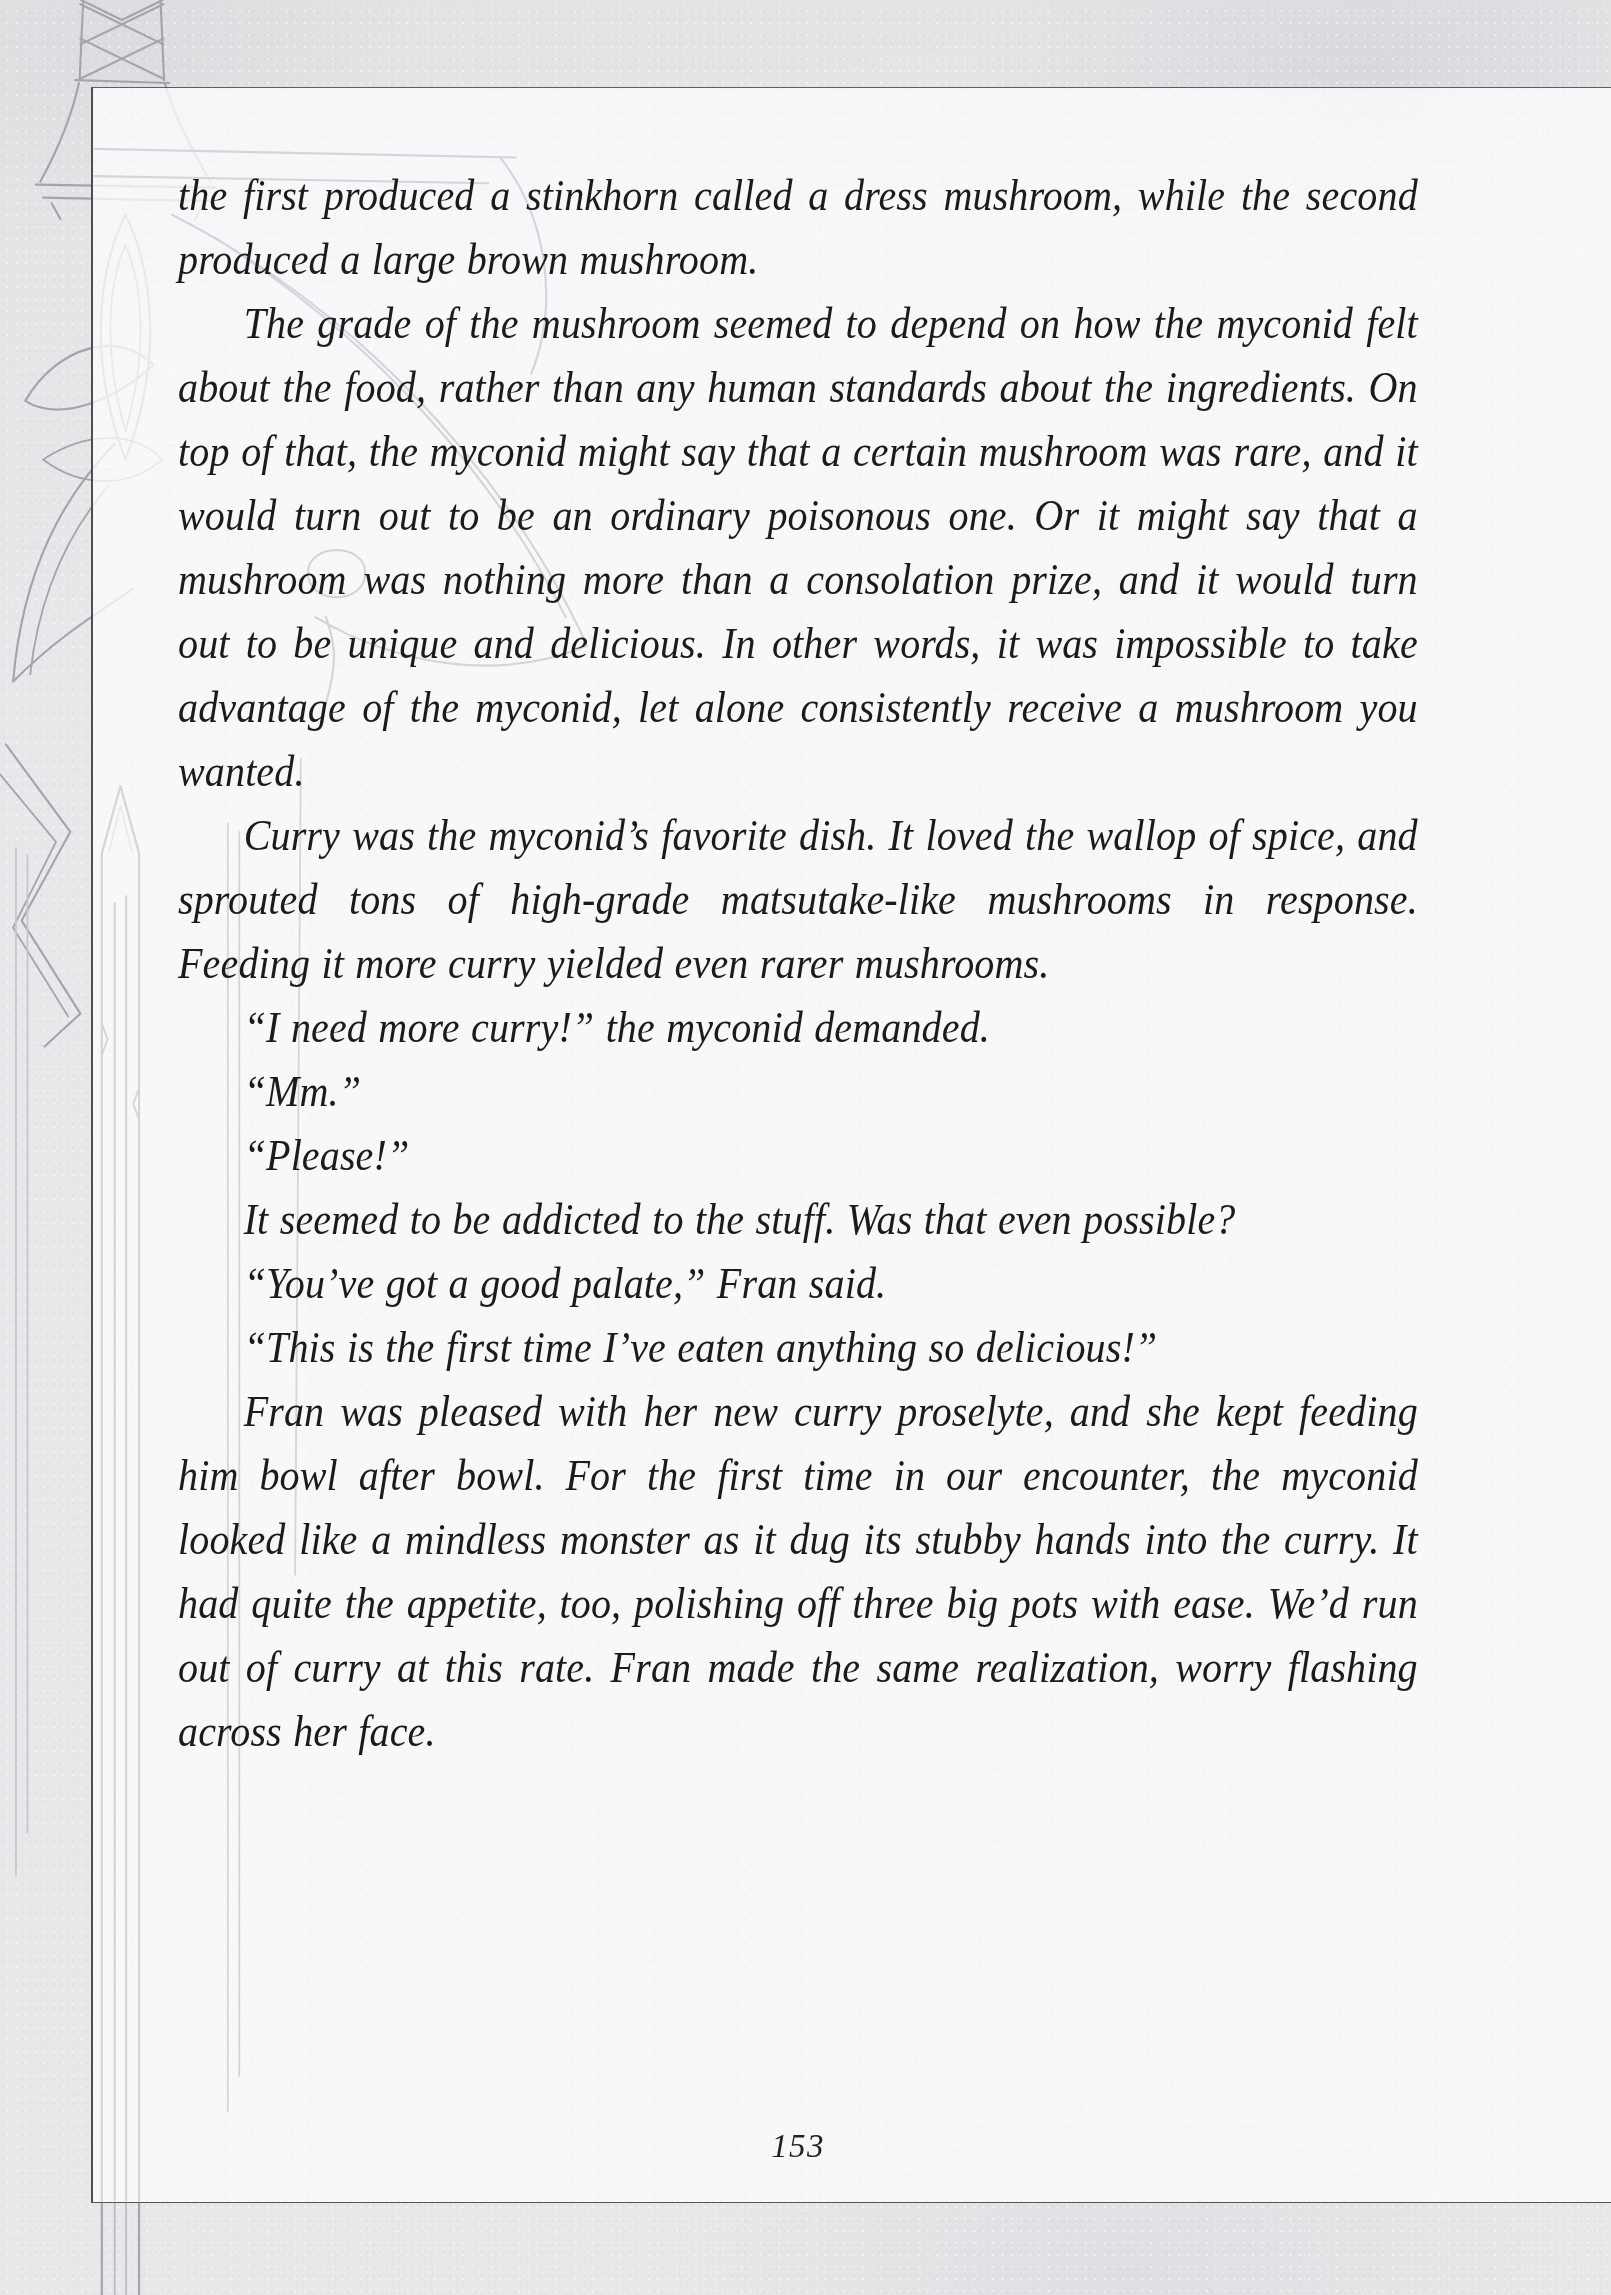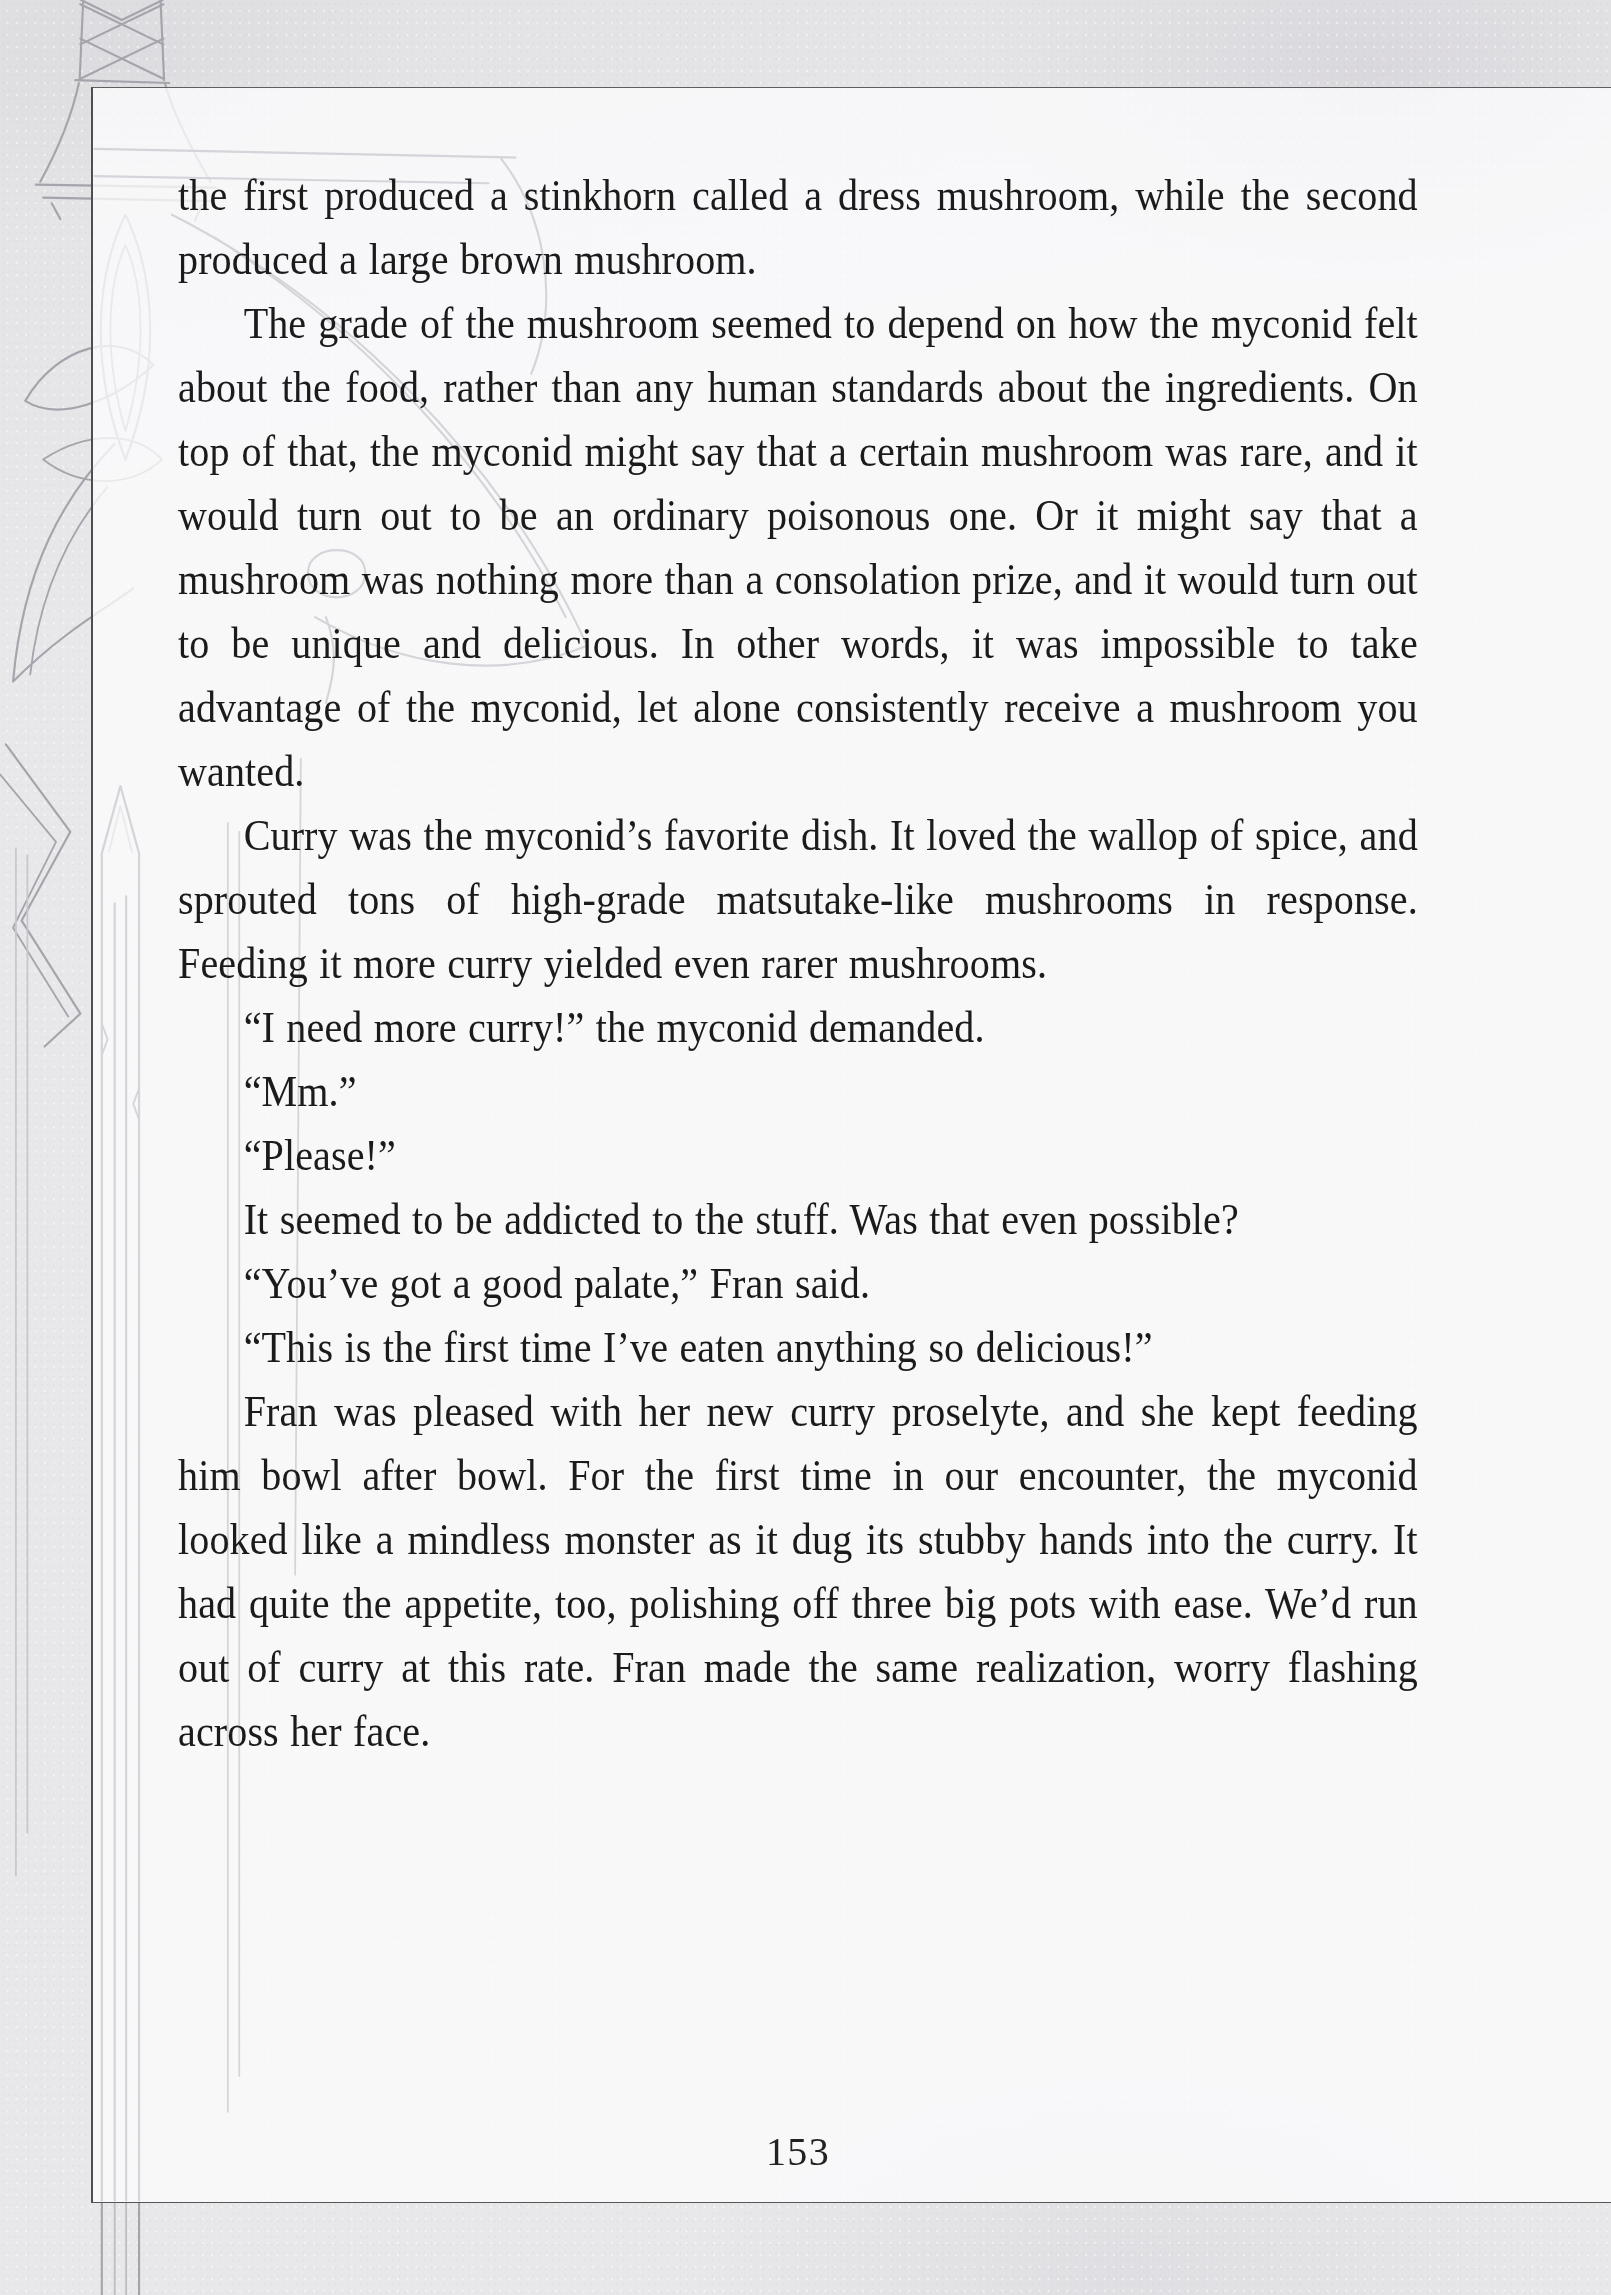--- a/index.html
+++ b/index.html
@@ -34,42 +34,42 @@
     box-sizing:border-box;
     background:rgba(253,253,254,0.78);
     border-top:1.4px solid #5e5e5e;
     border-left:2.1px solid #4e4e4e;
     border-bottom:1.4px solid #555555;
   }
   svg.sword-under{
     position:absolute;left:0;top:0;z-index:3;pointer-events:none;
     clip-path:inset(89px 0px 94px 93px);
   }
-  .content{position:absolute;inset:0;z-index:4;}
+  .content{position:absolute;inset:0;z-index:4;font-style:italic;}
   .text-block{
     position:absolute;
     left:178px;top:164px;
     width:1360px;
     transform:scaleX(0.9116);
     transform-origin:0 0;
     font-size:44px;
     line-height:64px;
     color:#1b1b1b;
     text-align:justify;
     letter-spacing:0.1px;
     word-spacing:1.4px;
   }
   .para{margin:0;text-indent:0;}
   .para.indent{text-indent:72px;}
   .page-number{
     position:absolute;
     left:178px;top:2128px;
     width:1240px;
     text-align:center;
-    font-size:40px;
+    font-size:33px;
     color:#222222;
     letter-spacing:1.4px;
   }
 </style>
 </head>
 <body>
 
 <div class="speckle"></div>
 
 <div class="scene">

